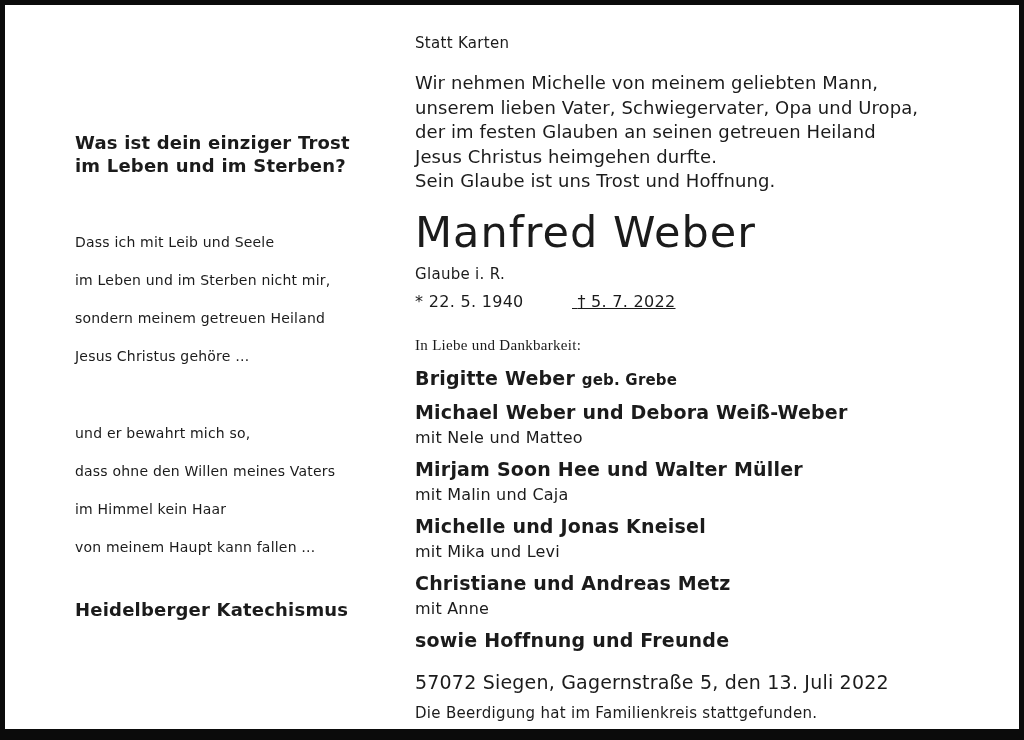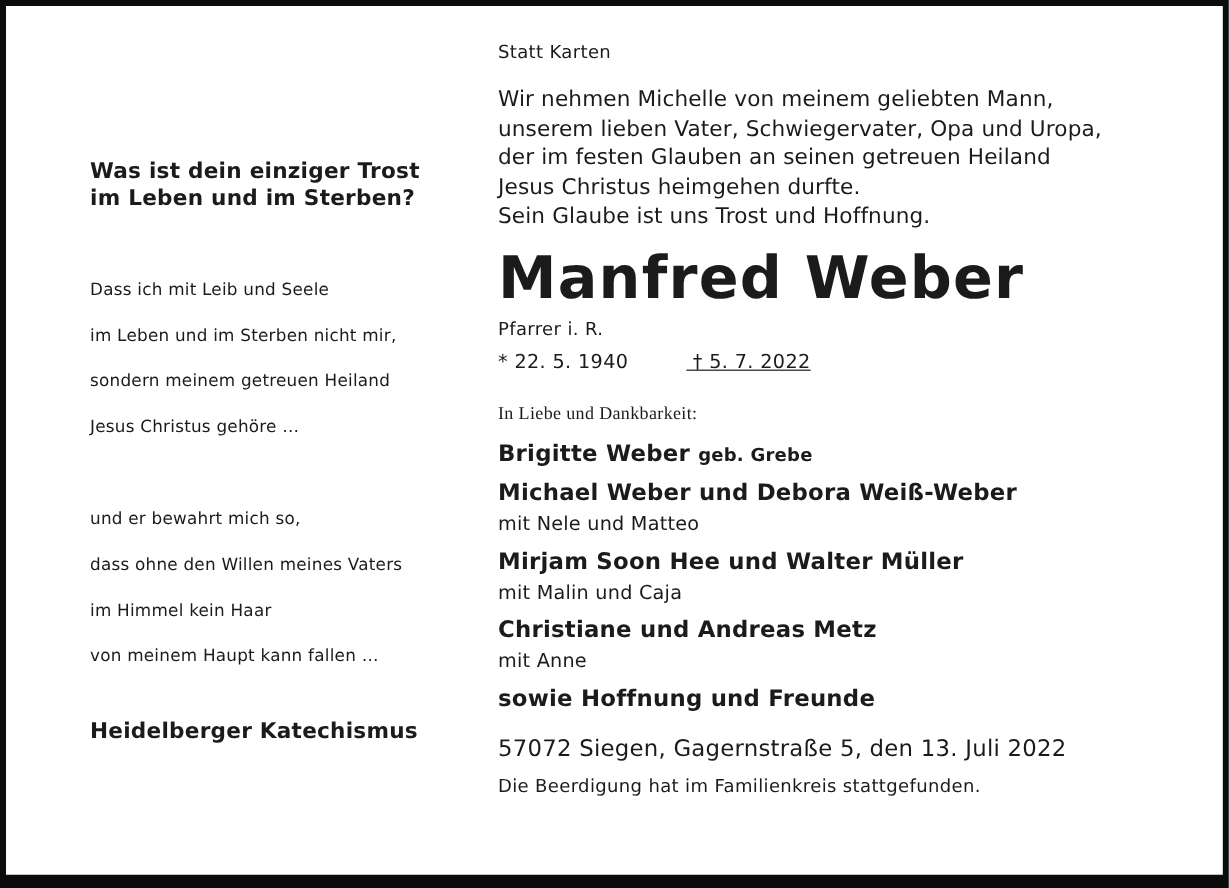--- a/index.html
+++ b/index.html
@@ -64,23 +64,23 @@
     letter-spacing: 0.3px;
   }
   .intro {
     margin-top: 18px;
     font-size: 18px;
     line-height: 24.5px;
     letter-spacing: 0.1px;
   }
   .deceased-name {
     margin: 14px 0 0 0;
-    font-size: 49px;
+    font-size: 43px;
     line-height: 48px;
-    font-weight: bold;
+    font-weight: normal;
     letter-spacing: 1px;
   }
   .deceased-title {
     margin-top: 8px;
     font-size: 15px;
     line-height: 20px;
     letter-spacing: 0.3px;
   }
   .dates {
     margin-top: 7px;
@@ -166,21 +166,21 @@
 
     <div class="intro">
       <div>Wir nehmen Michelle von meinem geliebten Mann,</div>
       <div>unserem lieben Vater, Schwiegervater, Opa und Uropa,</div>
       <div>der im festen Glauben an seinen getreuen Heiland</div>
       <div>Jesus Christus heimgehen durfte.</div>
       <div>Sein Glaube ist uns Trost und Hoffnung.</div>
     </div>
 
     <h1 class="deceased-name">Manfred Weber</h1>
-    <div class="deceased-title">Pfarrer i. R.</div>
+    <div class="deceased-title">Glaube i. R.</div>
 
     <div class="dates">
       <span class="birth">* 22. 5. 1940</span>
       <span class="death">† 5. 7. 2022</span>
     </div>
 
     <div class="dedication">In Liebe und Dankbarkeit:</div>
 
     <div class="family">
       <div class="entry">
@@ -191,20 +191,24 @@
       </div>
       <div class="entry">
         <div class="main">Michael Weber und Debora Weiß-Weber</div>
         <div class="children">mit Nele und Matteo</div>
       </div>
       <div class="entry">
         <div class="main">Mirjam Soon Hee und Walter Müller</div>
         <div class="children">mit Malin und Caja</div>
       </div>
       <div class="entry">
+        <div class="main">Michelle und Jonas Kneisel</div>
+        <div class="children">mit Mika und Levi</div>
+      </div>
+      <div class="entry">
         <div class="main">Christiane und Andreas Metz</div>
         <div class="children">mit Anne</div>
       </div>
       <div class="entry">
         <div class="main">sowie Hoffnung und Freunde</div>
       </div>
     </div>
 
     <div class="place-date">57072 Siegen, Gagernstraße 5, den 13. Juli 2022</div>
     <div class="funeral-note">Die Beerdigung hat im Familienkreis stattgefunden.</div>

